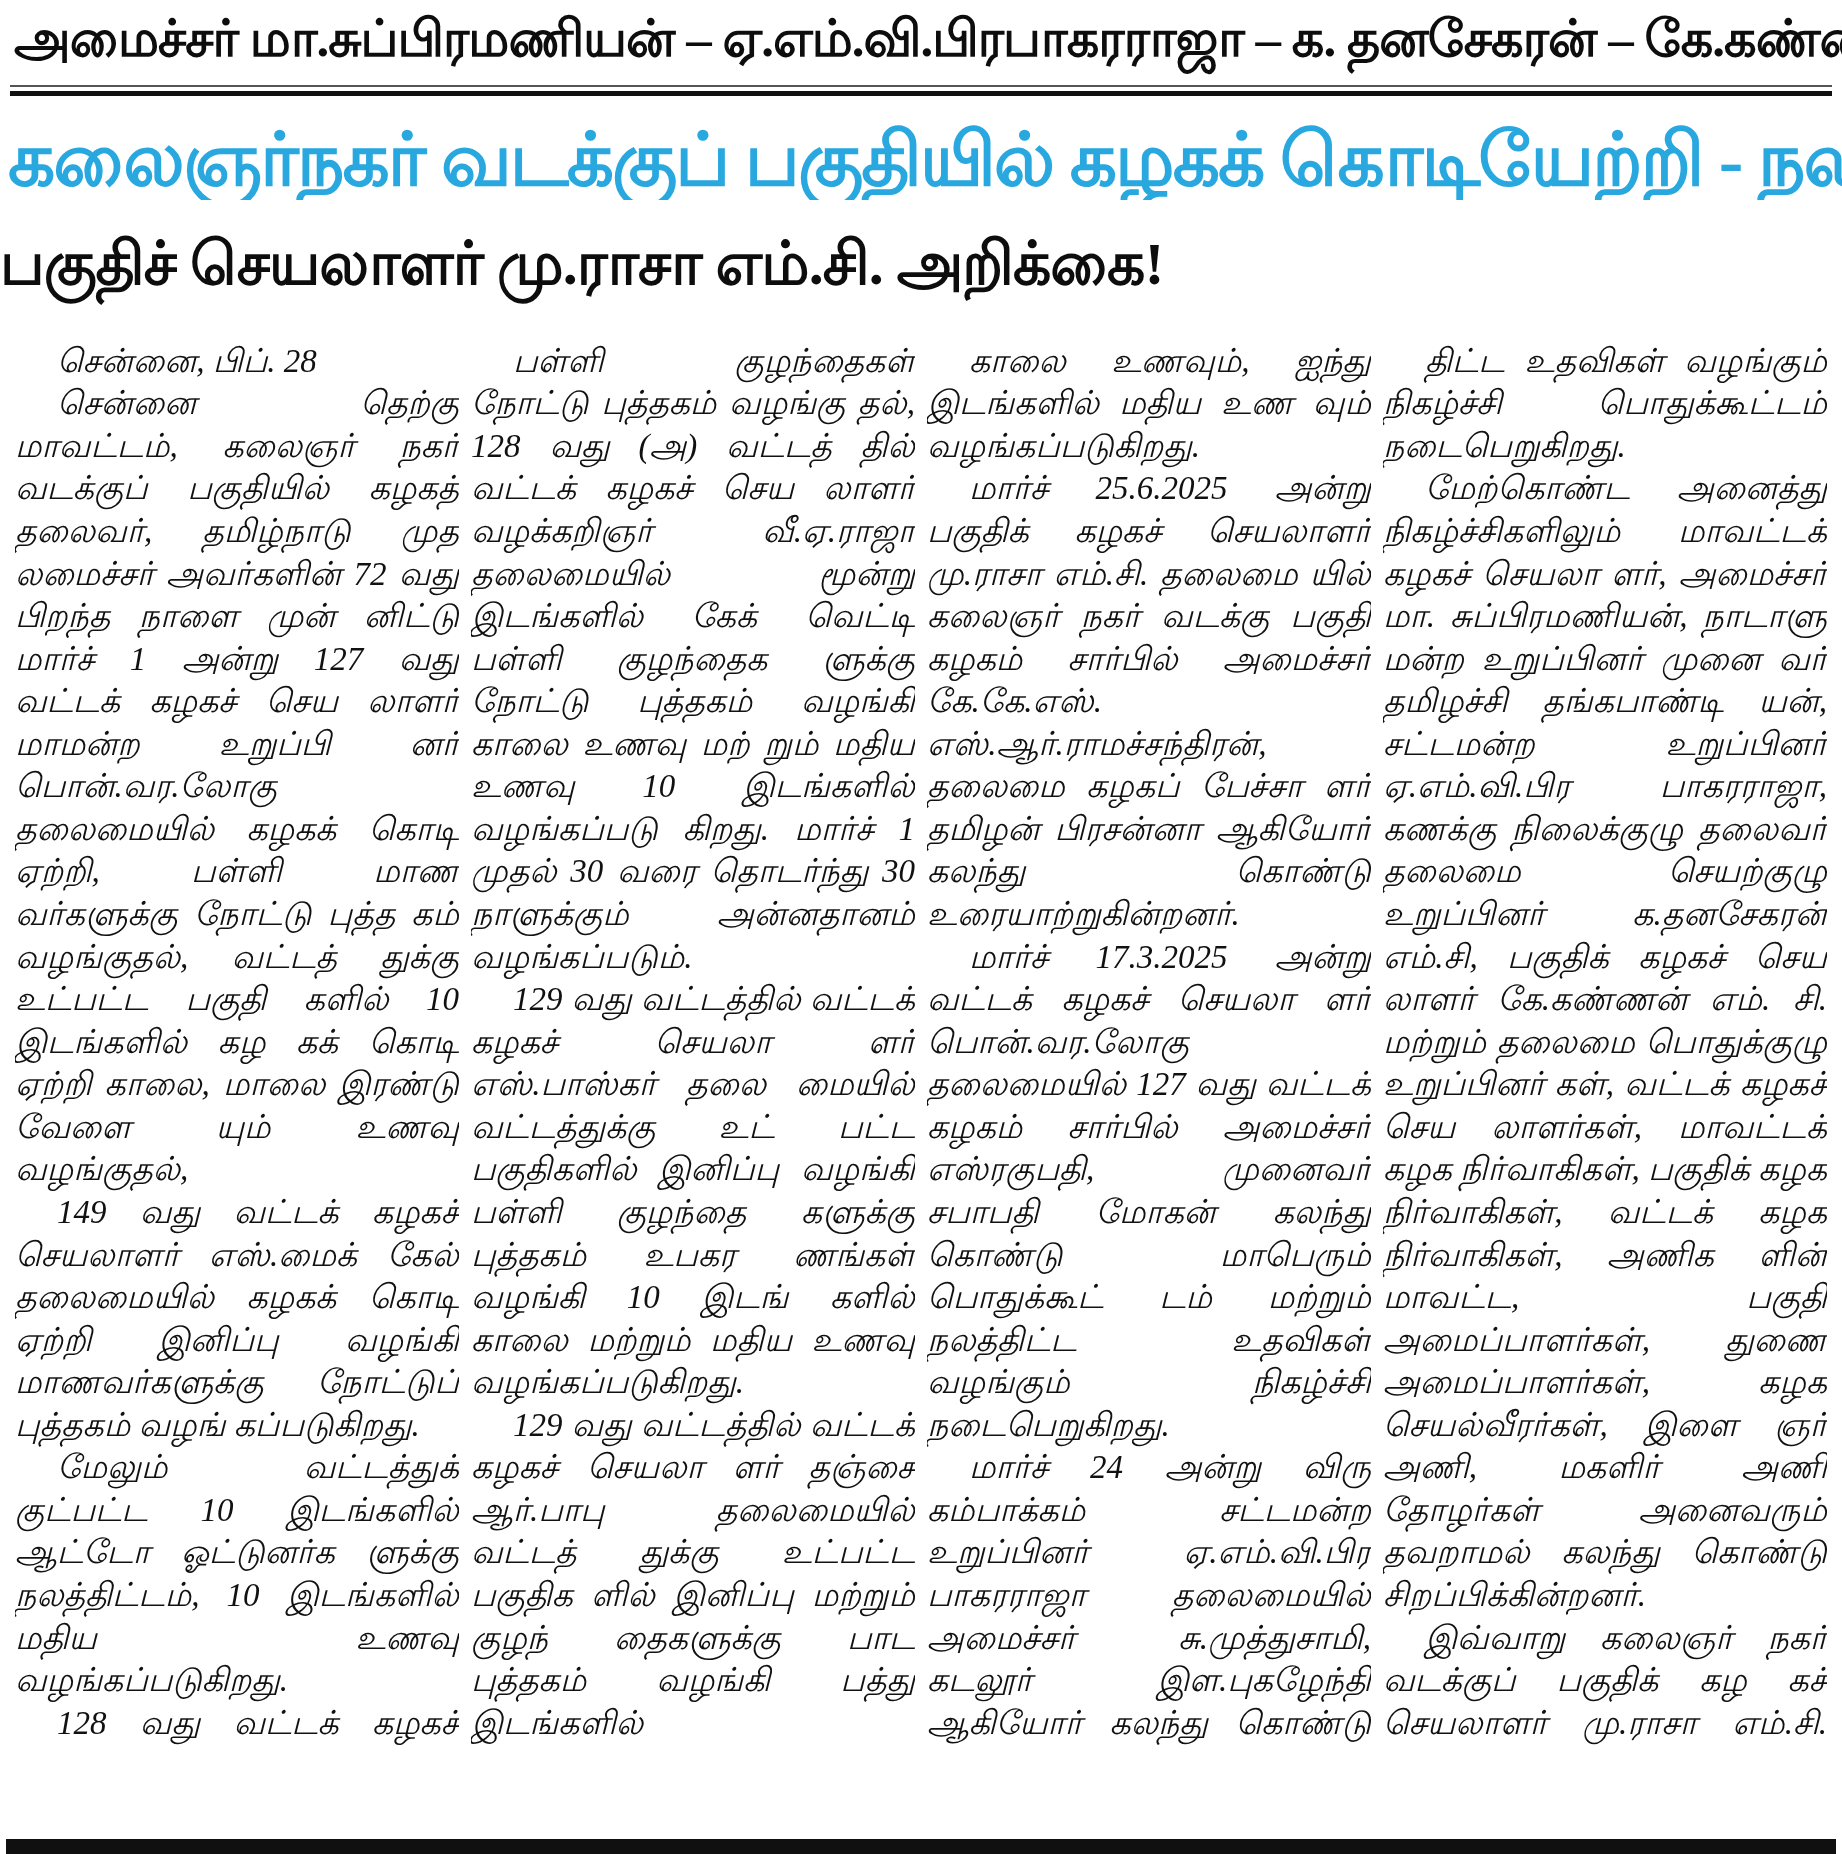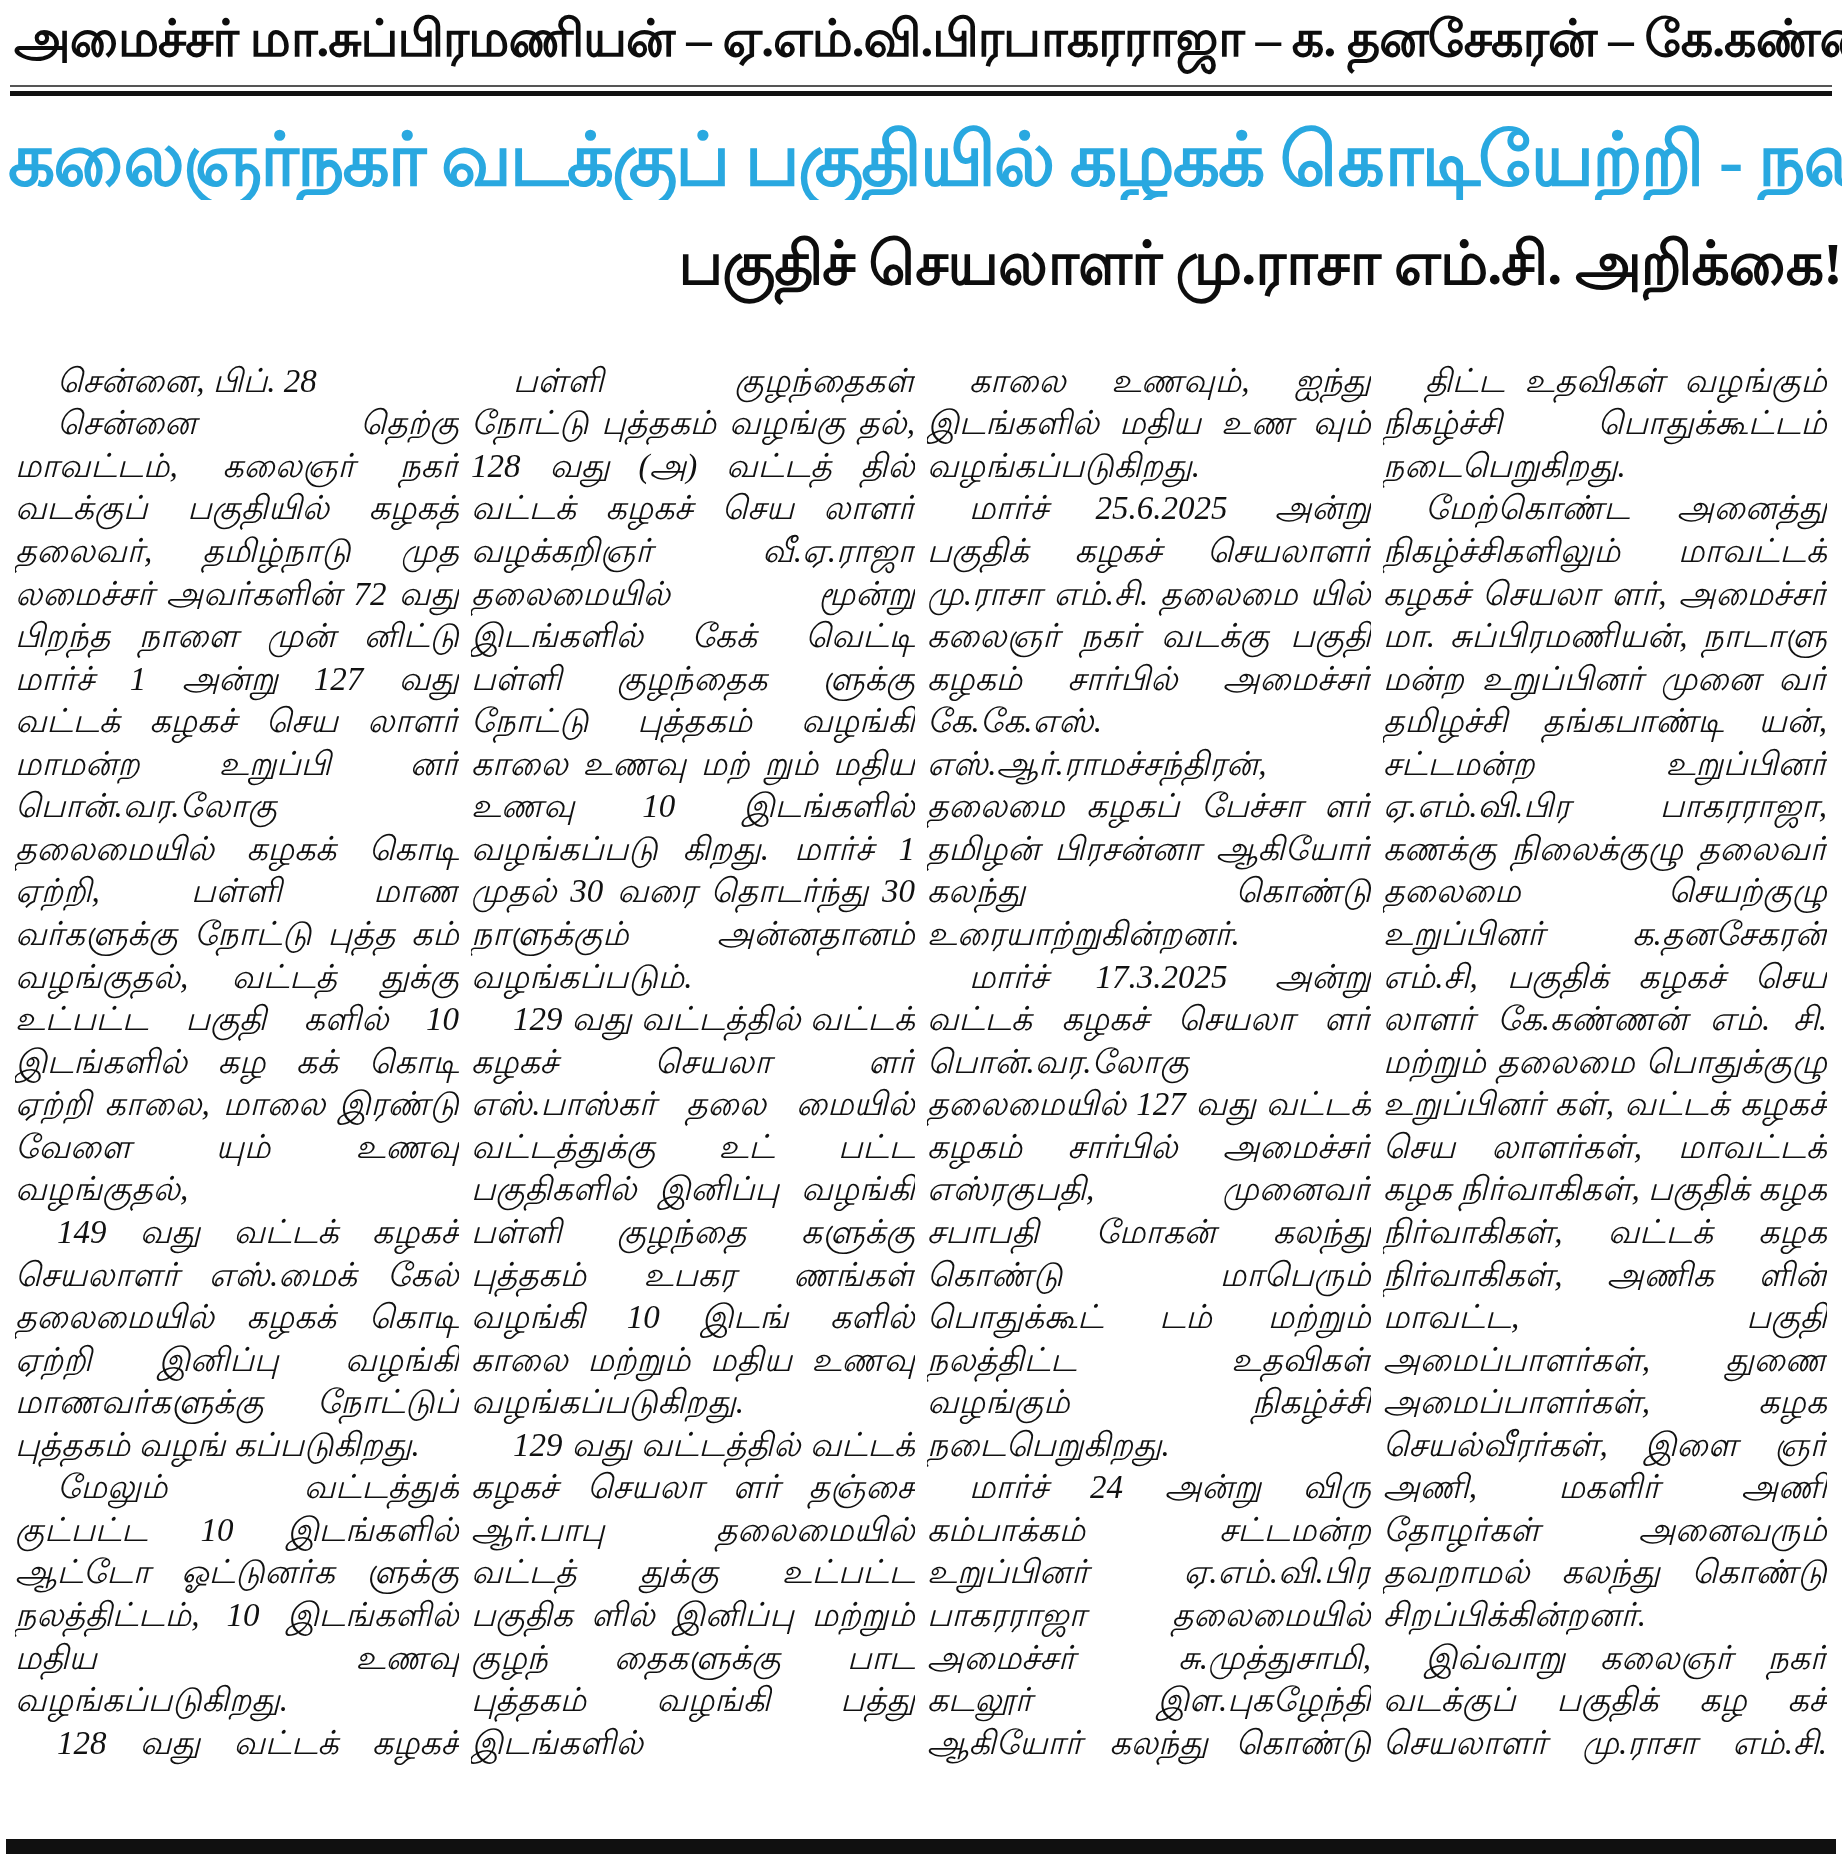--- a/index.html
+++ b/index.html
@@ -42,29 +42,29 @@
     letter-spacing: -2px;
     white-space: nowrap;
     overflow: hidden;
     text-align: center;
     color: var(--headline-blue, #29a8e0);
   }
   .subheadline {
     margin-top: 30px;
     font-size: 60px;
     font-weight: bold;
-    text-align: right;
+    text-align: left;
     letter-spacing: -1px;
     color: #0d0d0d;
   }
   .columns {
     display: flex;
     gap: 12px;
     padding: 0 15px;
-    margin-top: 54px;
+    margin-top: 34px;
     height: 1408px;
     overflow: hidden;
   }
   .column {
     flex: 1 1 0;
     min-width: 0;
     font-size: 33px;
     line-height: 1.29;
     text-align: justify;
     font-style: italic;

